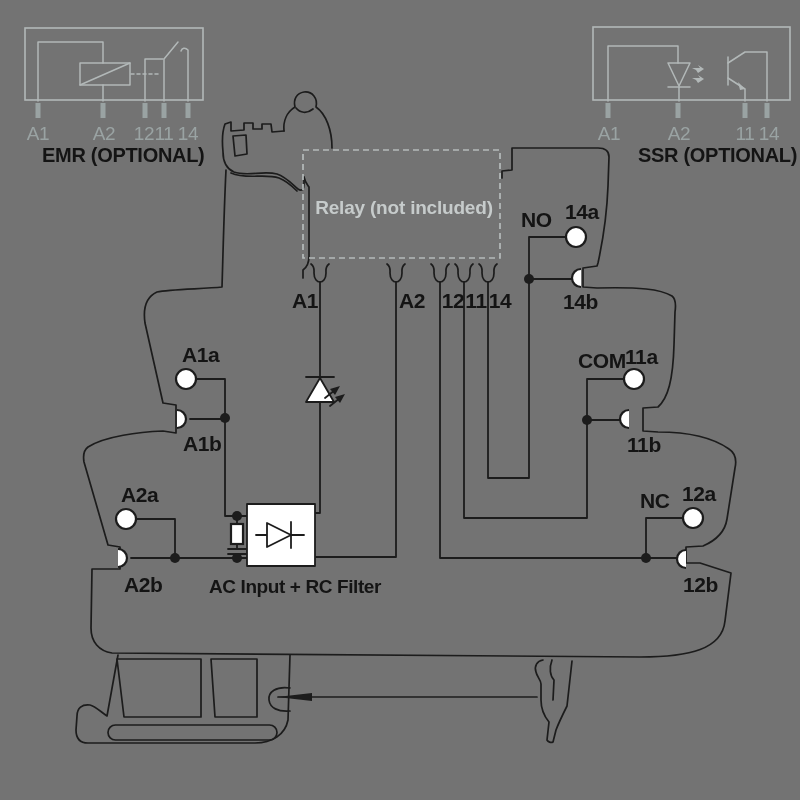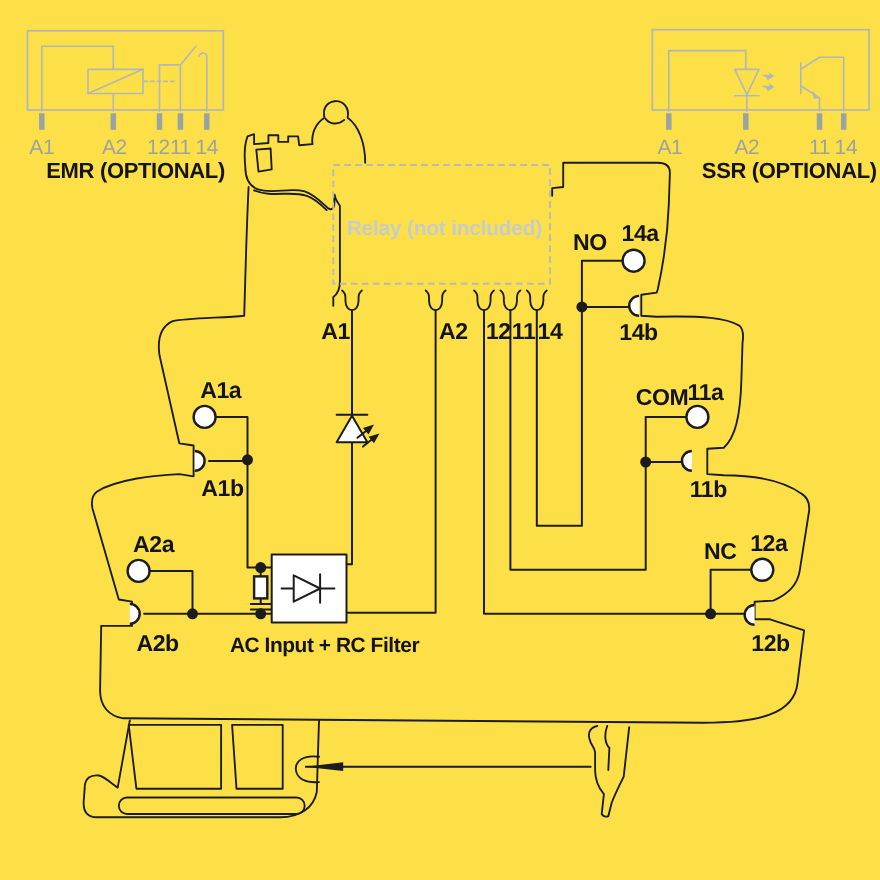--- a/index.html
+++ b/index.html
@@ -1,16 +1,16 @@
 <!DOCTYPE html>
 <html><head>
 <meta charset="utf-8">
 <style>
   html,body{margin:0;padding:0;background:#ffffff;}
-  #stage{position:relative;width:800px;height:800px;background:#fde047;overflow:hidden;
+  #stage{position:relative;width:800px;height:800px;background:#737373;overflow:hidden;
          font-family:"Liberation Sans", sans-serif;}
   svg{display:block}
   .lbl{font-family:"Liberation Sans",sans-serif;font-weight:bold;font-size:21px;
        fill:#141414;letter-spacing:-0.4px;}
   .lbl-filter{font-family:"Liberation Sans",sans-serif;font-weight:bold;font-size:19px;
        fill:#141414;letter-spacing:-0.4px;}
   .title-lbl{font-family:"Liberation Sans",sans-serif;font-weight:bold;font-size:20px;
        fill:#141414;letter-spacing:-0.3px;}
   .gray-lbl{font-family:"Liberation Sans",sans-serif;font-weight:normal;font-size:19px;
        fill:#9aa3a3;letter-spacing:-0.3px;}

